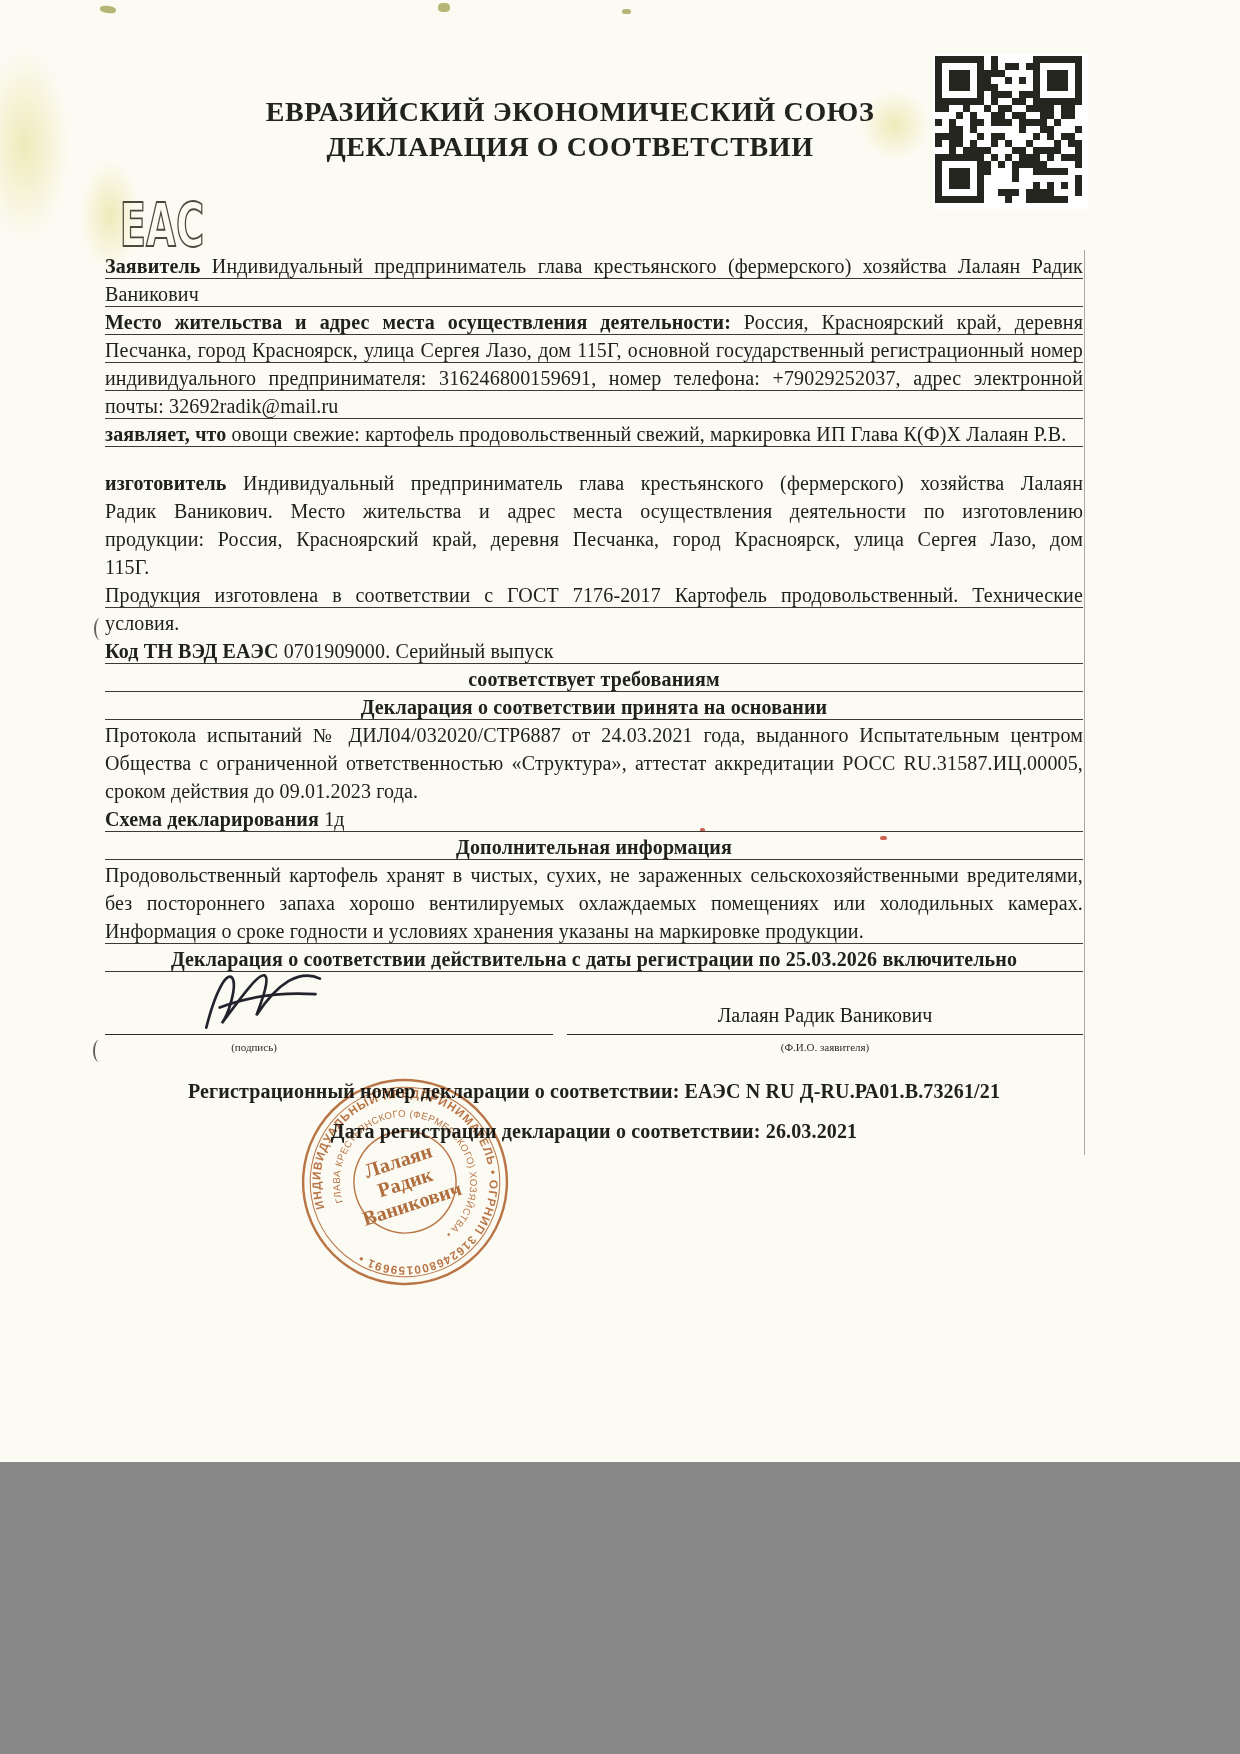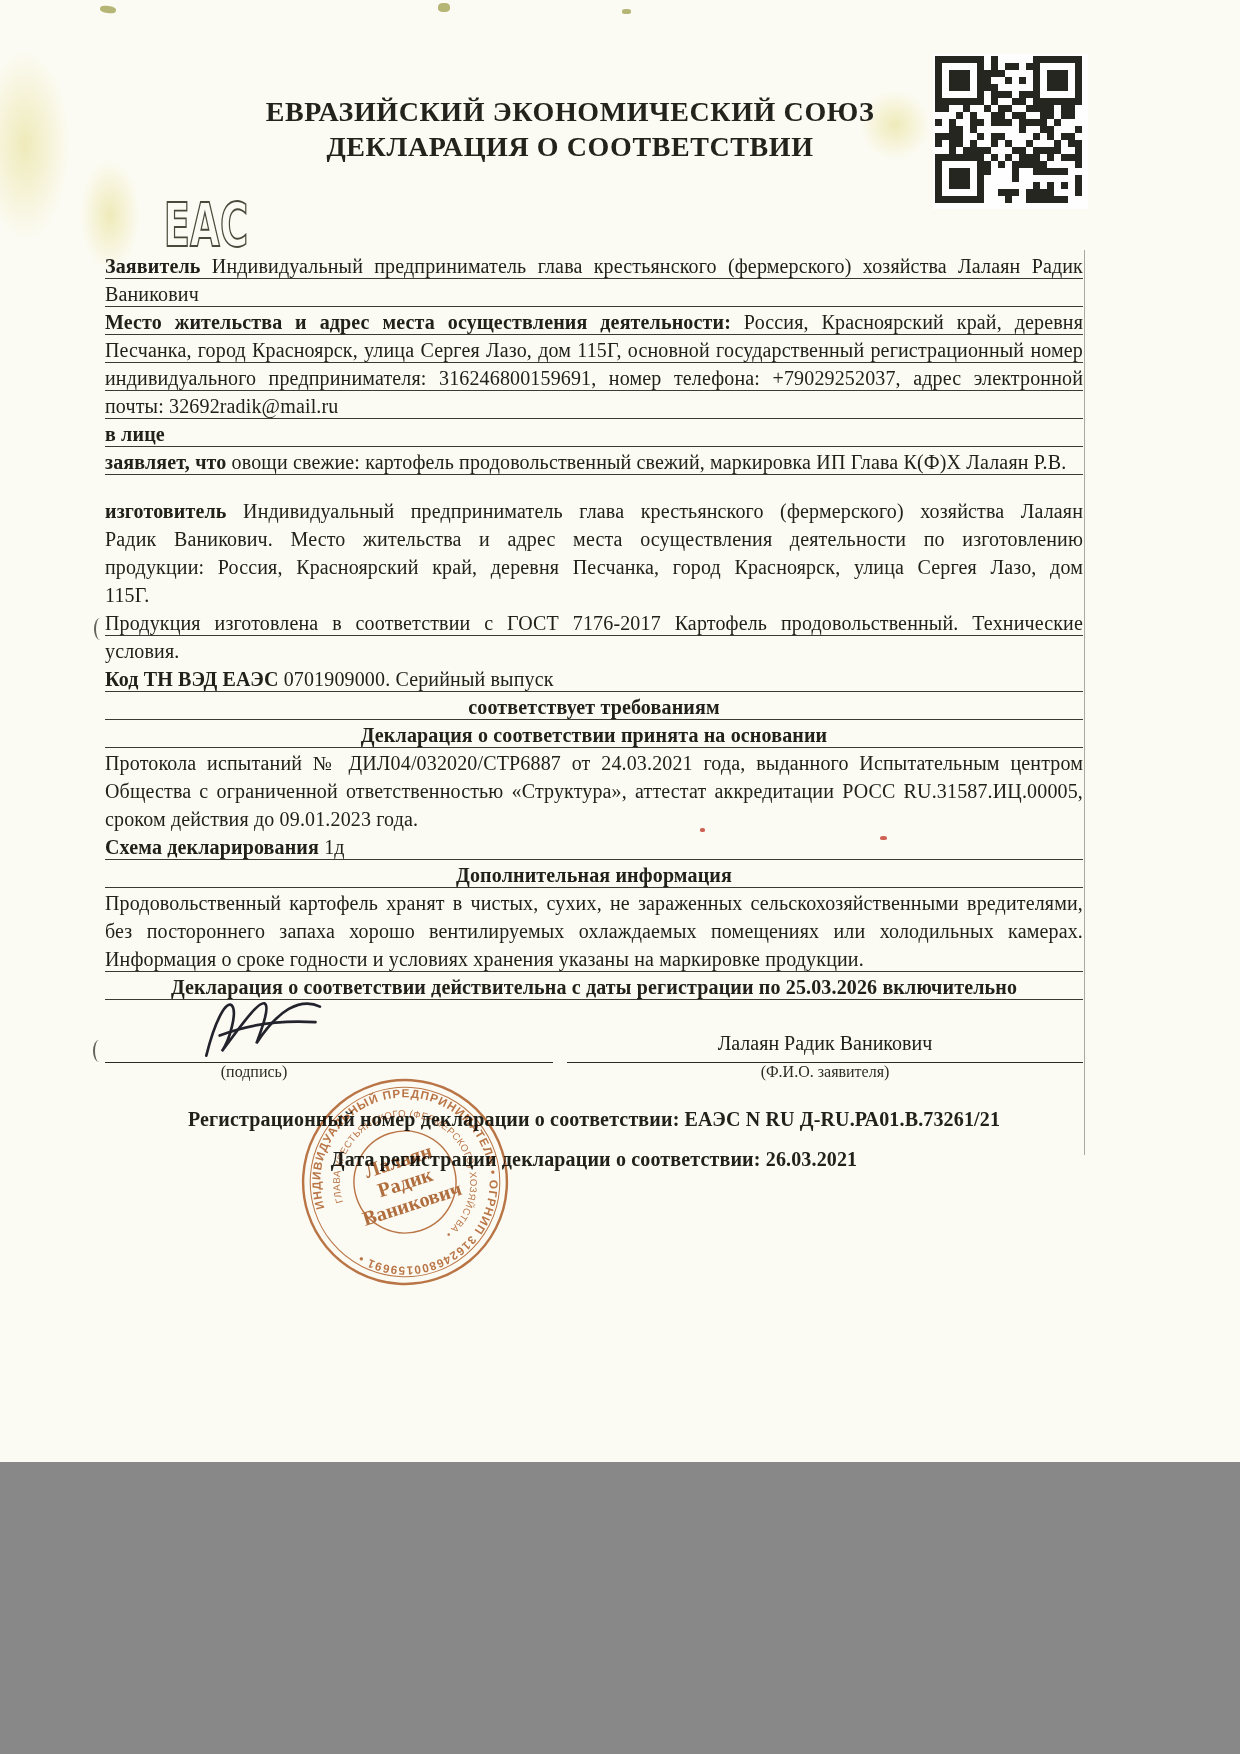--- a/index.html
+++ b/index.html
@@ -1,40 +1,40 @@
 <!DOCTYPE html>
 <html><head>
 <meta charset="utf-8">
 <style>
   html,body{margin:0;padding:0;background:#888;}
   .page{position:relative;width:1240px;height:1462px;background:#fcfbf3;overflow:hidden;
         font-family:"Liberation Serif",serif;color:#21211b;}
   
   .titles{position:absolute;left:0;top:94px;width:1140px;text-align:center;}
   .titles h1{margin:0;font-size:28px;line-height:35px;font-weight:700;letter-spacing:.6px;color:#23231d;}
-  .eac-box{position:absolute;left:116px;top:180px;width:92px;height:80px;margin-left:44px;}
+  .eac-box{position:absolute;left:116px;top:180px;width:92px;height:80px;}
   .qr-box{position:absolute;left:933px;top:54px;width:151px;height:151px;background:#fefefe;padding:2px;}
   
   .content{position:absolute;left:105px;top:252px;width:978px;}
   .bl{margin:0;font-size:20px;line-height:28px;letter-spacing:.15px;}
   .just{text-align:justify;font-family:Liberation Serif, serif;}
   .bold{font-weight:700;text-align:center;}
   .wide{word-spacing:6px;margin-top:21px;}
   b{font-weight:700;}
   .ruled{background-image:repeating-linear-gradient(to bottom,transparent 0 26px,#3a3a30 26px 27px,transparent 27px 28px);}
   .rl1{background:linear-gradient(#3a3a30,#3a3a30) 0 26px / 100% 1px no-repeat;}
   .rl-last3{background:linear-gradient(#3a3a30,#3a3a30) 0 82px / 100% 1px no-repeat;}
   .rl-34{background-image:linear-gradient(#3a3a30,#3a3a30),linear-gradient(#3a3a30,#3a3a30);
          background-position:0 82px,0 110px;background-size:100% 1px,100% 1px;background-repeat:no-repeat;}
   
   .sig-row{position:relative;height:78px;margin-top:2px;}
   .sig-left{position:absolute;left:0;top:0;width:448px;height:78px;}
   .sig-right{position:absolute;left:462px;top:0;width:516px;height:78px;}
   .sig-line{position:absolute;left:0;right:0;bottom:18px;border-top:1.5px solid #2b2b23;}
-  .caption{position:absolute;left:0;right:0;bottom:0;text-align:center;font-size:16px;color:#2c2c24;}
+  .caption{position:absolute;left:0;right:0;bottom:0;text-align:center;font-size:11px;color:#2c2c24;}
   .sig-left .caption{right:150px;}
   .fio{position:absolute;left:0;right:0;bottom:26px;text-align:center;font-size:20px;}
   .sig-mark{position:absolute;left:82px;bottom:12px;width:150px;height:78px;}
   
   .stamp{position:absolute;left:298px;top:1075px;width:214px;height:214px;opacity:.85;mix-blend-mode:multiply;}
   
   .footer{margin-top:24px;}
   .footer p{margin:0 0 12px 0;}
   
   .vline{position:absolute;left:1084px;top:250px;width:1px;height:905px;background:#57574a;opacity:.5;}
@@ -225,21 +225,20 @@
         <rect x="14" y="112" width="21" height="21"></rect>
       </svg>
   </div>
 
   <div class="content">
 
     <p class="bl just ruled"><b>Заявитель</b> <span>Индивидуальный предприниматель глава крестьянского (фермерского) хозяйства Лалаян Радик Ваникович</span></p>
 
     <p class="bl just ruled"><b>Место жительства и адрес места осуществления деятельности:</b> <span>Россия, Красноярский край, деревня Песчанка, город Красноярск, улица Сергея Лазо, дом 115Г, основной государственный регистрационный номер индивидуального предпринимателя: 316246800159691, номер телефона: +79029252037, адрес электронной почты: 32692radik@mail.ru</span></p>
 
-    <p class="bl ruled"><b>в лице</b></p>
 
     <p class="bl just ruled"><b>заявляет, что</b> <span>овощи свежие: картофель продовольственный свежий, маркировка ИП Глава К(Ф)Х Лалаян Р.В.</span></p>
 
     <p class="bl just wide"><b>изготовитель</b> <span>Индивидуальный предприниматель глава крестьянского (фермерского) хозяйства Лалаян Радик Ваникович. Место жительства и адрес места осуществления деятельности по изготовлению продукции: Россия, Красноярский край, деревня Песчанка, город Красноярск, улица Сергея Лазо, дом 115Г.</span></p>
 
     <p class="bl just rl1"><span>Продукция изготовлена в соответствии с ГОСТ 7176-2017 Картофель продовольственный. Технические условия.</span></p>
 
     <p class="bl ruled"><b>Код ТН ВЭД ЕАЭС</b> <span>0701909000. Серийный выпуск</span></p>
 
     <p class="bl ruled bold"><span>соответствует требованиям</span></p>

